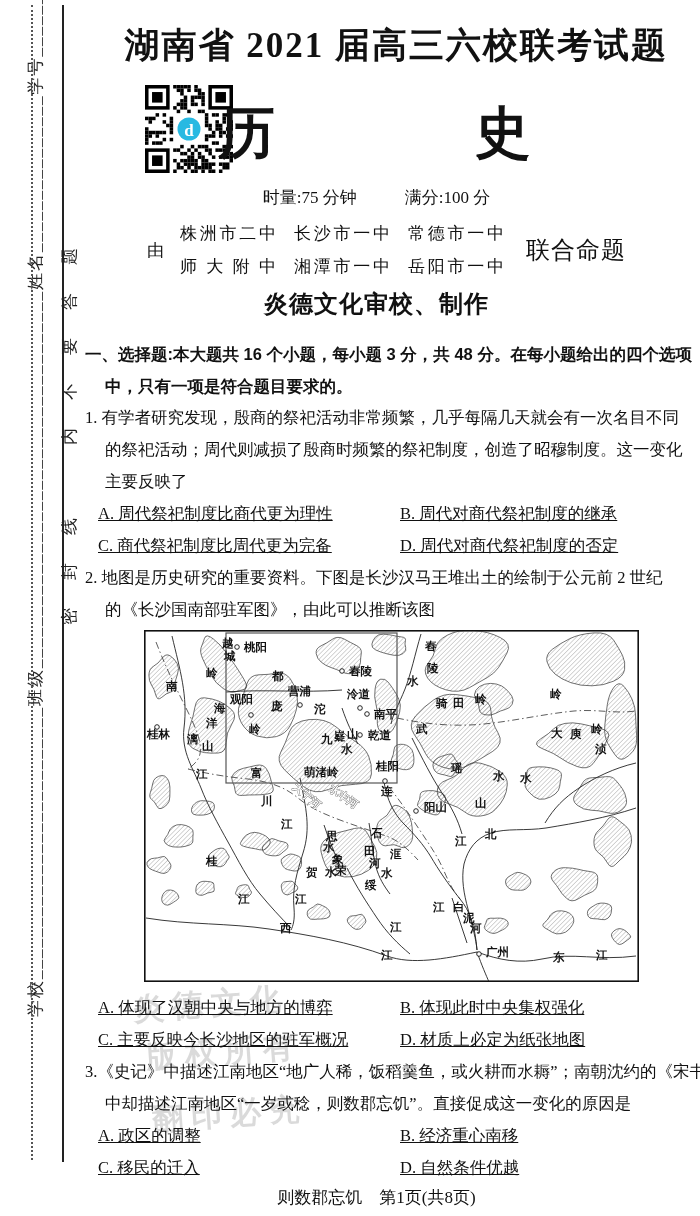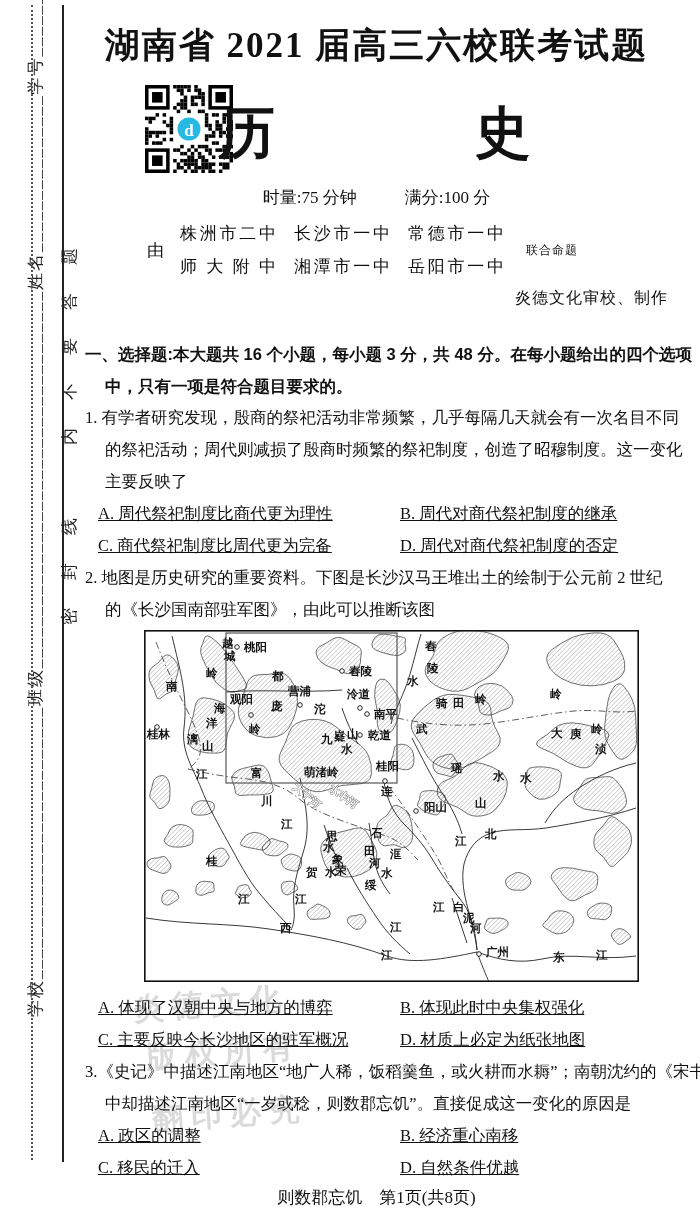--- a/index.html
+++ b/index.html
@@ -9,35 +9,35 @@
   .v-strip{position:absolute;transform-origin:0 0;transform:rotate(-90deg);
            white-space:pre;font-size:17px;letter-spacing:2px;color:#222;}
   .v-strip.seal{letter-spacing:28px;}
   .dotted-rule{position:absolute;left:31px;top:5px;height:1155px;width:0;
                border-left:2px dotted #555;}
   .solid-rule{position:absolute;left:62px;top:5px;height:1157px;width:1.5px;background:#222;}
   
   .wm{position:absolute;font-family:"Liberation Sans",sans-serif;font-weight:bold;
       font-size:31px;letter-spacing:8px;color:#000;opacity:.14;transform:rotate(-4deg);}
   
-  .title{position:absolute;left:85px;top:22px;width:583px;text-align:center;
+  .title{position:absolute;left:85px;top:22px;width:583px;text-align:right;
          font-size:35px;font-weight:bold;letter-spacing:2px;white-space:nowrap;}
   .qr{position:absolute;left:145px;top:85px;width:88px;height:88px;}
   .subject{position:absolute;left:85px;top:96px;width:583px;text-align:center;
            font-family:"Liberation Sans",sans-serif;font-weight:bold;font-size:56px;
            white-space:pre;letter-spacing:4px;}
   .meta{position:absolute;left:85px;top:186px;width:583px;display:flex;
         justify-content:center;gap:48px;font-size:17px;}
   .schools{position:absolute;left:147px;top:222px;display:flex;align-items:center;gap:16px;
            font-size:17px;}
   .schools .grid{display:grid;grid-template-columns:repeat(3,96px);column-gap:18px;row-gap:10px;}
   .schools .grid span{display:inline-block;width:96px;text-align:justify;text-align-last:justify;}
-  .schools .joint{font-size:12px;letter-spacing:1px;margin-left:6px;}
-  .producer{position:absolute;left:85px;top:288px;width:583px;text-align:right;
-            font-family:"Liberation Sans",sans-serif;font-weight:normal;font-size:16px;
+  .schools .joint{font-size:24px;letter-spacing:1px;margin-left:6px;}
+  .producer{position:absolute;left:85px;top:288px;width:583px;text-align:center;
+            font-family:"Liberation Sans",sans-serif;font-weight:bold;font-size:24px;
             letter-spacing:1px;}
   
   .main{position:absolute;left:85px;top:338px;width:583px;font-size:16.5px;line-height:32px;}
   .main .ln{white-space:nowrap;}
   .main .ind{padding-left:20px;}
   .bold-head{font-family:"Liberation Sans",sans-serif;font-weight:bold;}
   .optrow{display:grid;grid-template-columns:302px 1fr;padding-left:13px;white-space:nowrap;text-decoration:underline;}
   .map-wrap{margin-top:4px;margin-left:58px;width:497px;height:352px;}
   .opts-after-map{margin-top:10px;}
   svg text{font-family:"Liberation Serif",serif;}

